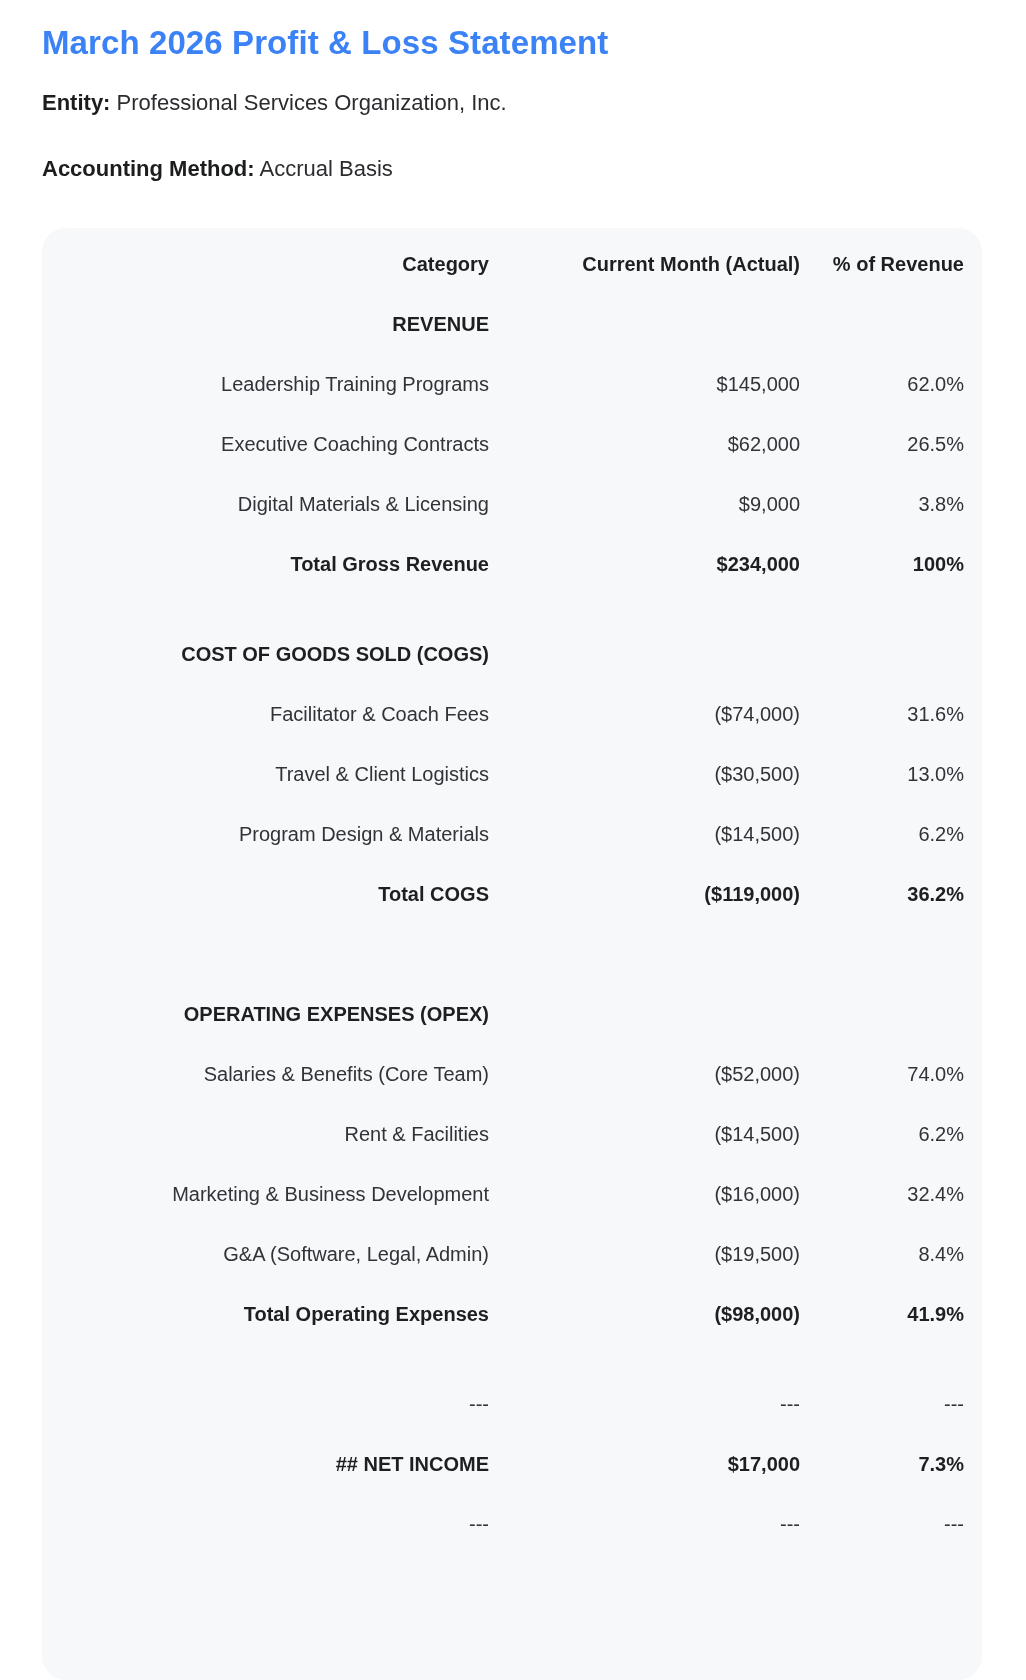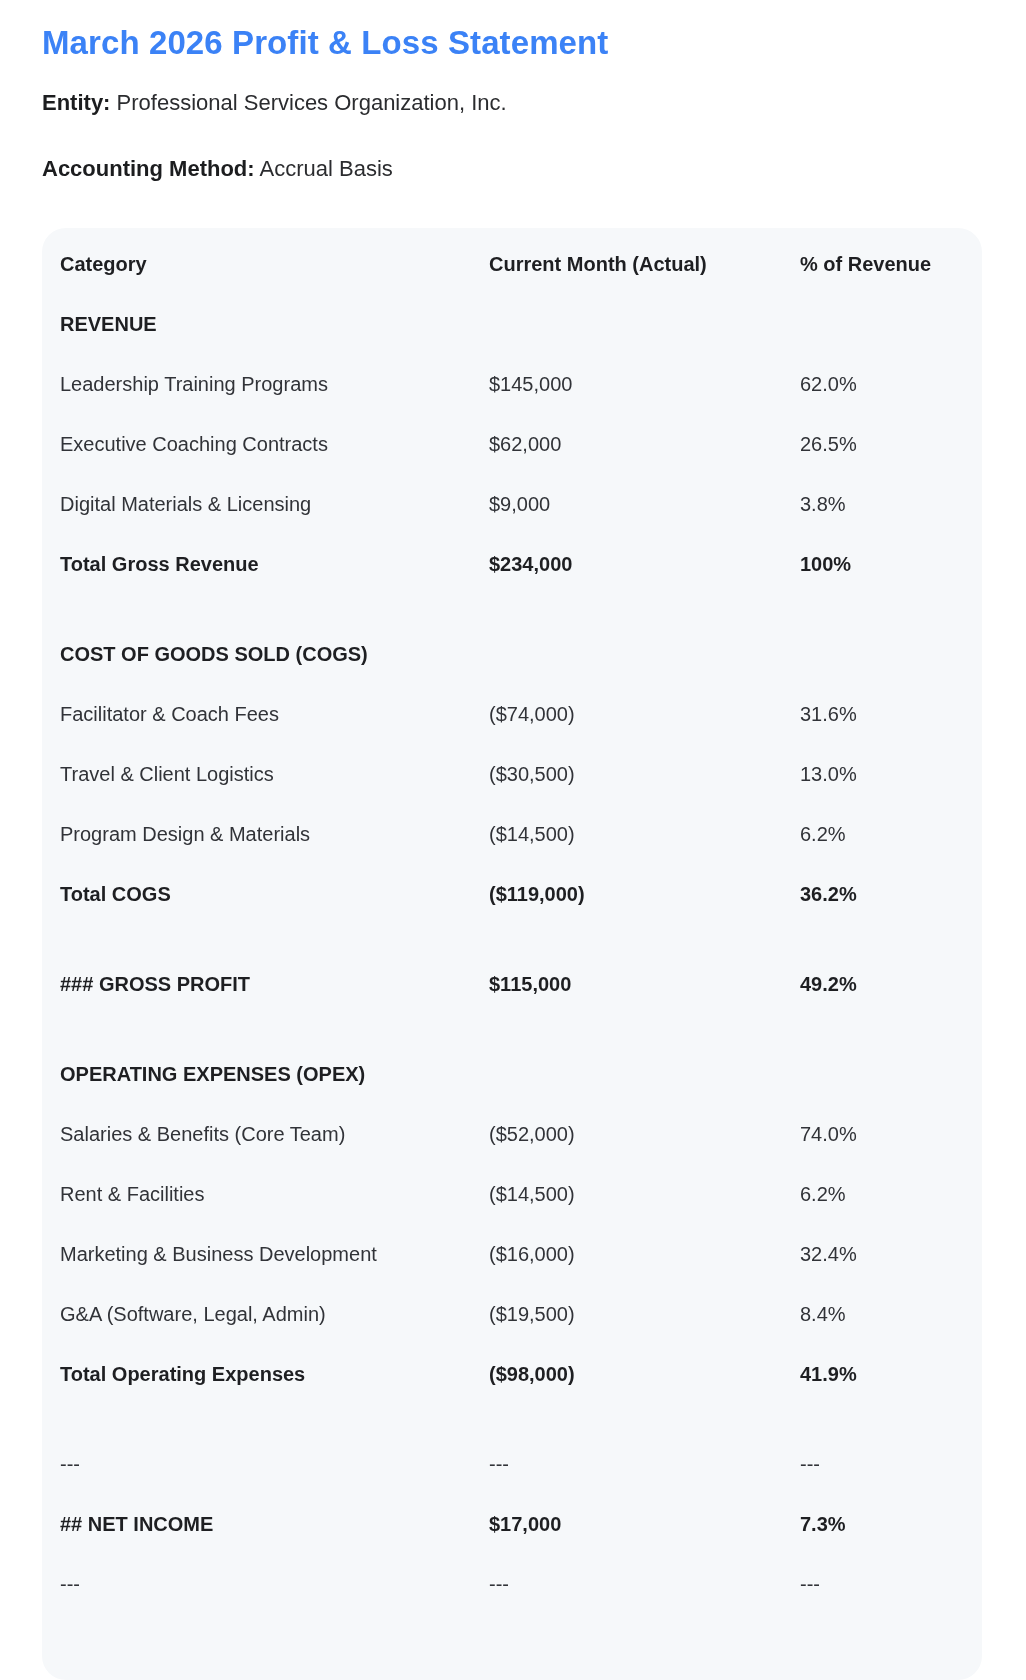--- a/index.html
+++ b/index.html
@@ -31,20 +31,21 @@
   .meta-line.entity { margin-top: 27px; }
   .meta-line.method { margin-top: 38px; }
   .meta-line b { font-weight: 700; color: #1c1d1f; }
   .card {
     margin: 45px 0 0 42px;
     width: 940px;
     height: 1452px;
     background: #f6f8fa;
     border-radius: 24px;
     padding: 6px 18px;
+    text-align: right;
   }
   table.pnl {
     width: 100%;
     border-collapse: collapse;
     table-layout: fixed;
   }
   table.pnl td {
     padding: 0;
     font-size: 20px;
     line-height: 26px;
@@ -143,25 +144,20 @@
           <tr class="r-total">
             <td>Total COGS</td>
             <td>($119,000)</td>
             <td>36.2%</td>
           </tr>
           <tr class="r-empty">
             <td></td>
             <td></td>
             <td></td>
           </tr>
-          <tr class="r-total">
-            <td>### GROSS PROFIT</td>
-            <td>$115,000</td>
-            <td>49.2%</td>
-          </tr>
           <tr class="r-empty">
             <td></td>
             <td></td>
             <td></td>
           </tr>
           <tr class="r-section">
             <td>OPERATING EXPENSES (OPEX)</td>
             <td></td>
             <td></td>
           </tr>

